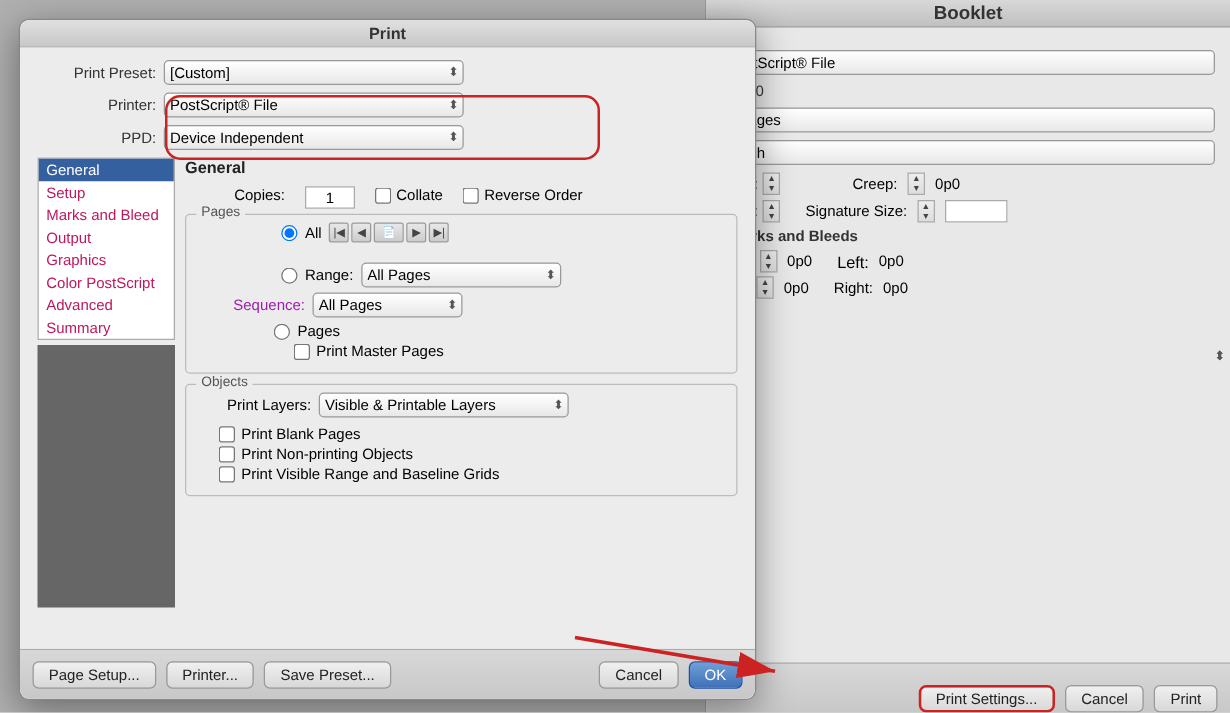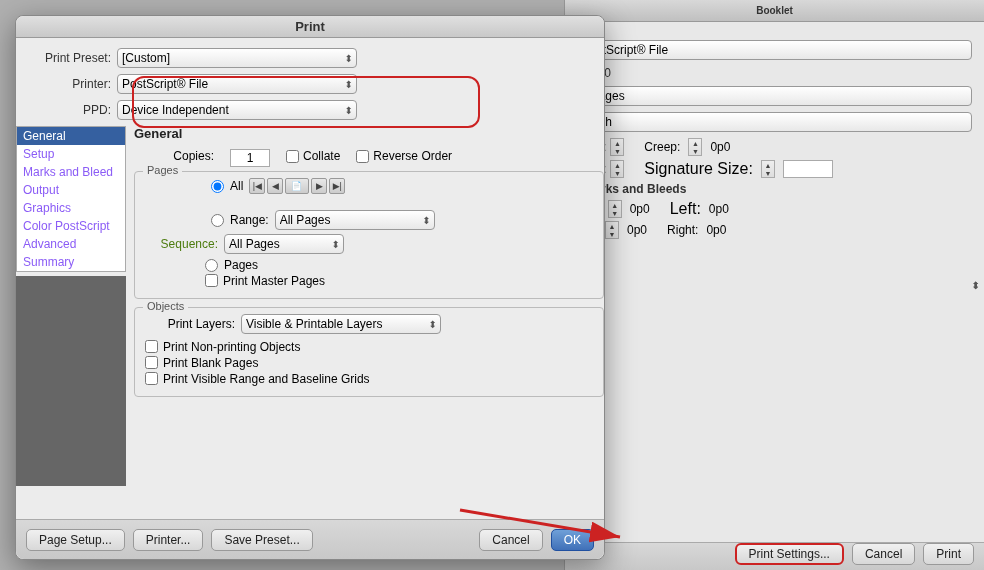--- a/index.html
+++ b/index.html
@@ -23,21 +23,21 @@
       background: #e8e8e8;
       border-left: 1px solid #999;
     }
     .booklet-title-bar {
       background: linear-gradient(to bottom, #d8d8d8, #c0c0c0);
       height: 22px;
       display: flex;
       align-items: center;
       justify-content: center;
       border-bottom: 1px solid #999;
-      font-size: 10px;
+      font-size: 15px;
       font-weight: bold;
       color: #333;
     }
 
     
     .print-dialog {
       position: absolute;
       left: 15px;
       top: 15px;
       width: 590px;
@@ -53,21 +53,21 @@
       border-radius: 8px 8px 0 0;
       border-bottom: 1px solid #999;
       display: flex;
       align-items: center;
       justify-content: center;
       font-size: 13px;
       font-weight: bold;
       color: #333;
     }
     .dialog-body {
-      padding: 10px 0;
+      padding: 10px 14px;
     }
 
     
     .form-row {
       display: flex;
       align-items: center;
       margin-bottom: 6px;
     }
     .form-label {
       text-align: right;
@@ -113,21 +113,21 @@
 
     
     .main-content {
       display: flex;
       margin-top: 6px;
       height: 360px;
     }
     .sidebar-item {
       padding: 2px 6px;
       font-size: 12px;
-      color: #8b5cf6;
+      color: #be185d;
       cursor: pointer;
     }
     .sidebar-item.active {
       background: #3560a0;
       color: #fff;
     }
 
     
     .panel {
       flex: 1;
@@ -189,22 +189,22 @@
       margin: 0;
     }
     .sequence-row {
       display: flex;
       align-items: center;
       gap: 6px;
       margin: 4px 0;
     }
     .seq-label {
       font-size: 12px;
-      color: #4d7c0f;
-      margin-left: 8px;
+      color: #a21caf;
+      margin-left: 20px;
       width: 65px;
       text-align: right;
     }
     .nav-buttons {
       display: flex;
       gap: 2px;
       font-size: 10px;
       color: #444;
     }
     .nav-btn {
@@ -223,23 +223,23 @@
     .radio-group-vertical {
       margin-left: 60px;
       margin-top: 4px;
     }
     .radio-group-vertical .radio-row {
       margin: 2px 0;
     }
 
     .check-item {
       display: flex;
-      align-items: flex-start;
+      align-items: flex-end;
       gap: 5px;
-      margin: 2px 0;
+      margin: 2px 16px;
       font-size: 12px;
     }
 
     
     .options-section {
       border: 1px solid #bbb;
       border-radius: 4px;
       padding: 6px 10px 8px;
       position: relative;
     }
@@ -423,31 +423,31 @@
           </div>
         </div>
         <div class="booklet-field-group">
           <span style="font-size:12px;">ages:</span>
           <div class="stepper">
             <div class="stepper-up">▲</div>
             <div class="stepper-down">▼</div>
           </div>
         </div>
       </div>
-      <div style="display:flex; flex-direction:column; gap:4px; margin-left:10px;">
+      <div style="display:flex; flex-direction:column; gap:4px; margin-left:10px;align-items:center;">
         <div class="booklet-field-group">
           <span style="font-size:12px; margin-right:4px;">Creep:</span>
           <div class="stepper">
             <div class="stepper-up">▲</div>
             <div class="stepper-down">▼</div>
           </div>
           <span style="font-size:12px; margin-left:4px;">0p0</span>
         </div>
         <div class="booklet-field-group">
-          <span style="font-size:16px; margin-right:4px;">Signature Size:</span>
+          <span style="font-size:12px; margin-right:4px;">Signature Size:</span>
           <div class="stepper">
             <div class="stepper-up">▲</div>
             <div class="stepper-down">▼</div>
           </div>
           <input type="text" class="booklet-field" style="width: 50px; margin-left: 4px;" value="">
         </div>
       </div>
     </div>
 
     <div style="font-size:12px; font-weight:bold; color:#333; margin: 4px 0 4px 0;">t Marks and Bleeds</div>
@@ -455,42 +455,42 @@
       <div style="display:flex; gap:20px;">
         <div class="booklet-field-group">
           <span style="font-size:12px; margin-right:4px;">Top:</span>
           <div class="stepper">
             <div class="stepper-up">▲</div>
             <div class="stepper-down">▼</div>
           </div>
           <span style="font-size:12px; margin-left:4px;">0p0</span>
         </div>
         <div class="booklet-field-group">
-          <span style="font-size:16px; margin-right:4px;">Left:</span>
+          <span style="font-size:13px; margin-right:4px;">Left:</span>
           <span style="font-size:12px;">0p0</span>
         </div>
       </div>
       <div style="display:flex; gap:20px;">
         <div class="booklet-field-group">
           <span style="font-size:12px; margin-right:4px;">om:</span>
           <div class="stepper">
             <div class="stepper-up">▲</div>
             <div class="stepper-down">▼</div>
           </div>
           <span style="font-size:12px; margin-left:4px;">0p0</span>
         </div>
         <div class="booklet-field-group">
           <span style="font-size:12px; margin-right:4px;">Right:</span>
           <span style="font-size:12px;">0p0</span>
         </div>
       </div>
     </div>
   </div>
 
-  <div style="position:absolute; bottom:0; left:0; right:0; height:28px; background:linear-gradient(to bottom,#d8d8d8,#c8c8c8); border-top:1px solid #aaa; display:flex; align-items:flex-start; padding:0 10px; gap:8px;">
+  <div style="position:absolute; bottom:0; left:0; right:0; height:40px; background:linear-gradient(to bottom,#d8d8d8,#c8c8c8); border-top:1px solid #aaa; display:flex; align-items:flex-end; padding:0 10px; gap:8px;">
     <div style="flex:1;"></div>
     <button class="btn btn-highlight">Print Settings...</button>
     <button class="btn">Cancel</button>
     <button class="btn">Print</button>
   </div>
 </div>
 
 <div class="print-dialog">
   <div class="dialog-title-bar">
     <span>Print</span>
@@ -638,25 +638,25 @@
               <select>
                 <option>Visible &amp; Printable Layers</option>
                 <option>Visible Layers</option>
                 <option>All Layers</option>
               </select>
               <span class="select-arrow">⬍</span>
             </div>
           </div>
           <div class="check-item">
             <input type="checkbox" style="">
-            <span>Print Non-printing Objects</span>
+            <span>Print Blank Pages</span>
           </div>
           <div class="check-item">
             <input type="checkbox" style="">
-            <span>Print Blank Pages</span>
+            <span>Print Non-printing Objects</span>
           </div>
           <div class="check-item">
             <input type="checkbox" style="">
             <span>Print Visible Range and Baseline Grids</span>
           </div>
         </div>
       </div>
     </div>
   </div>
 

